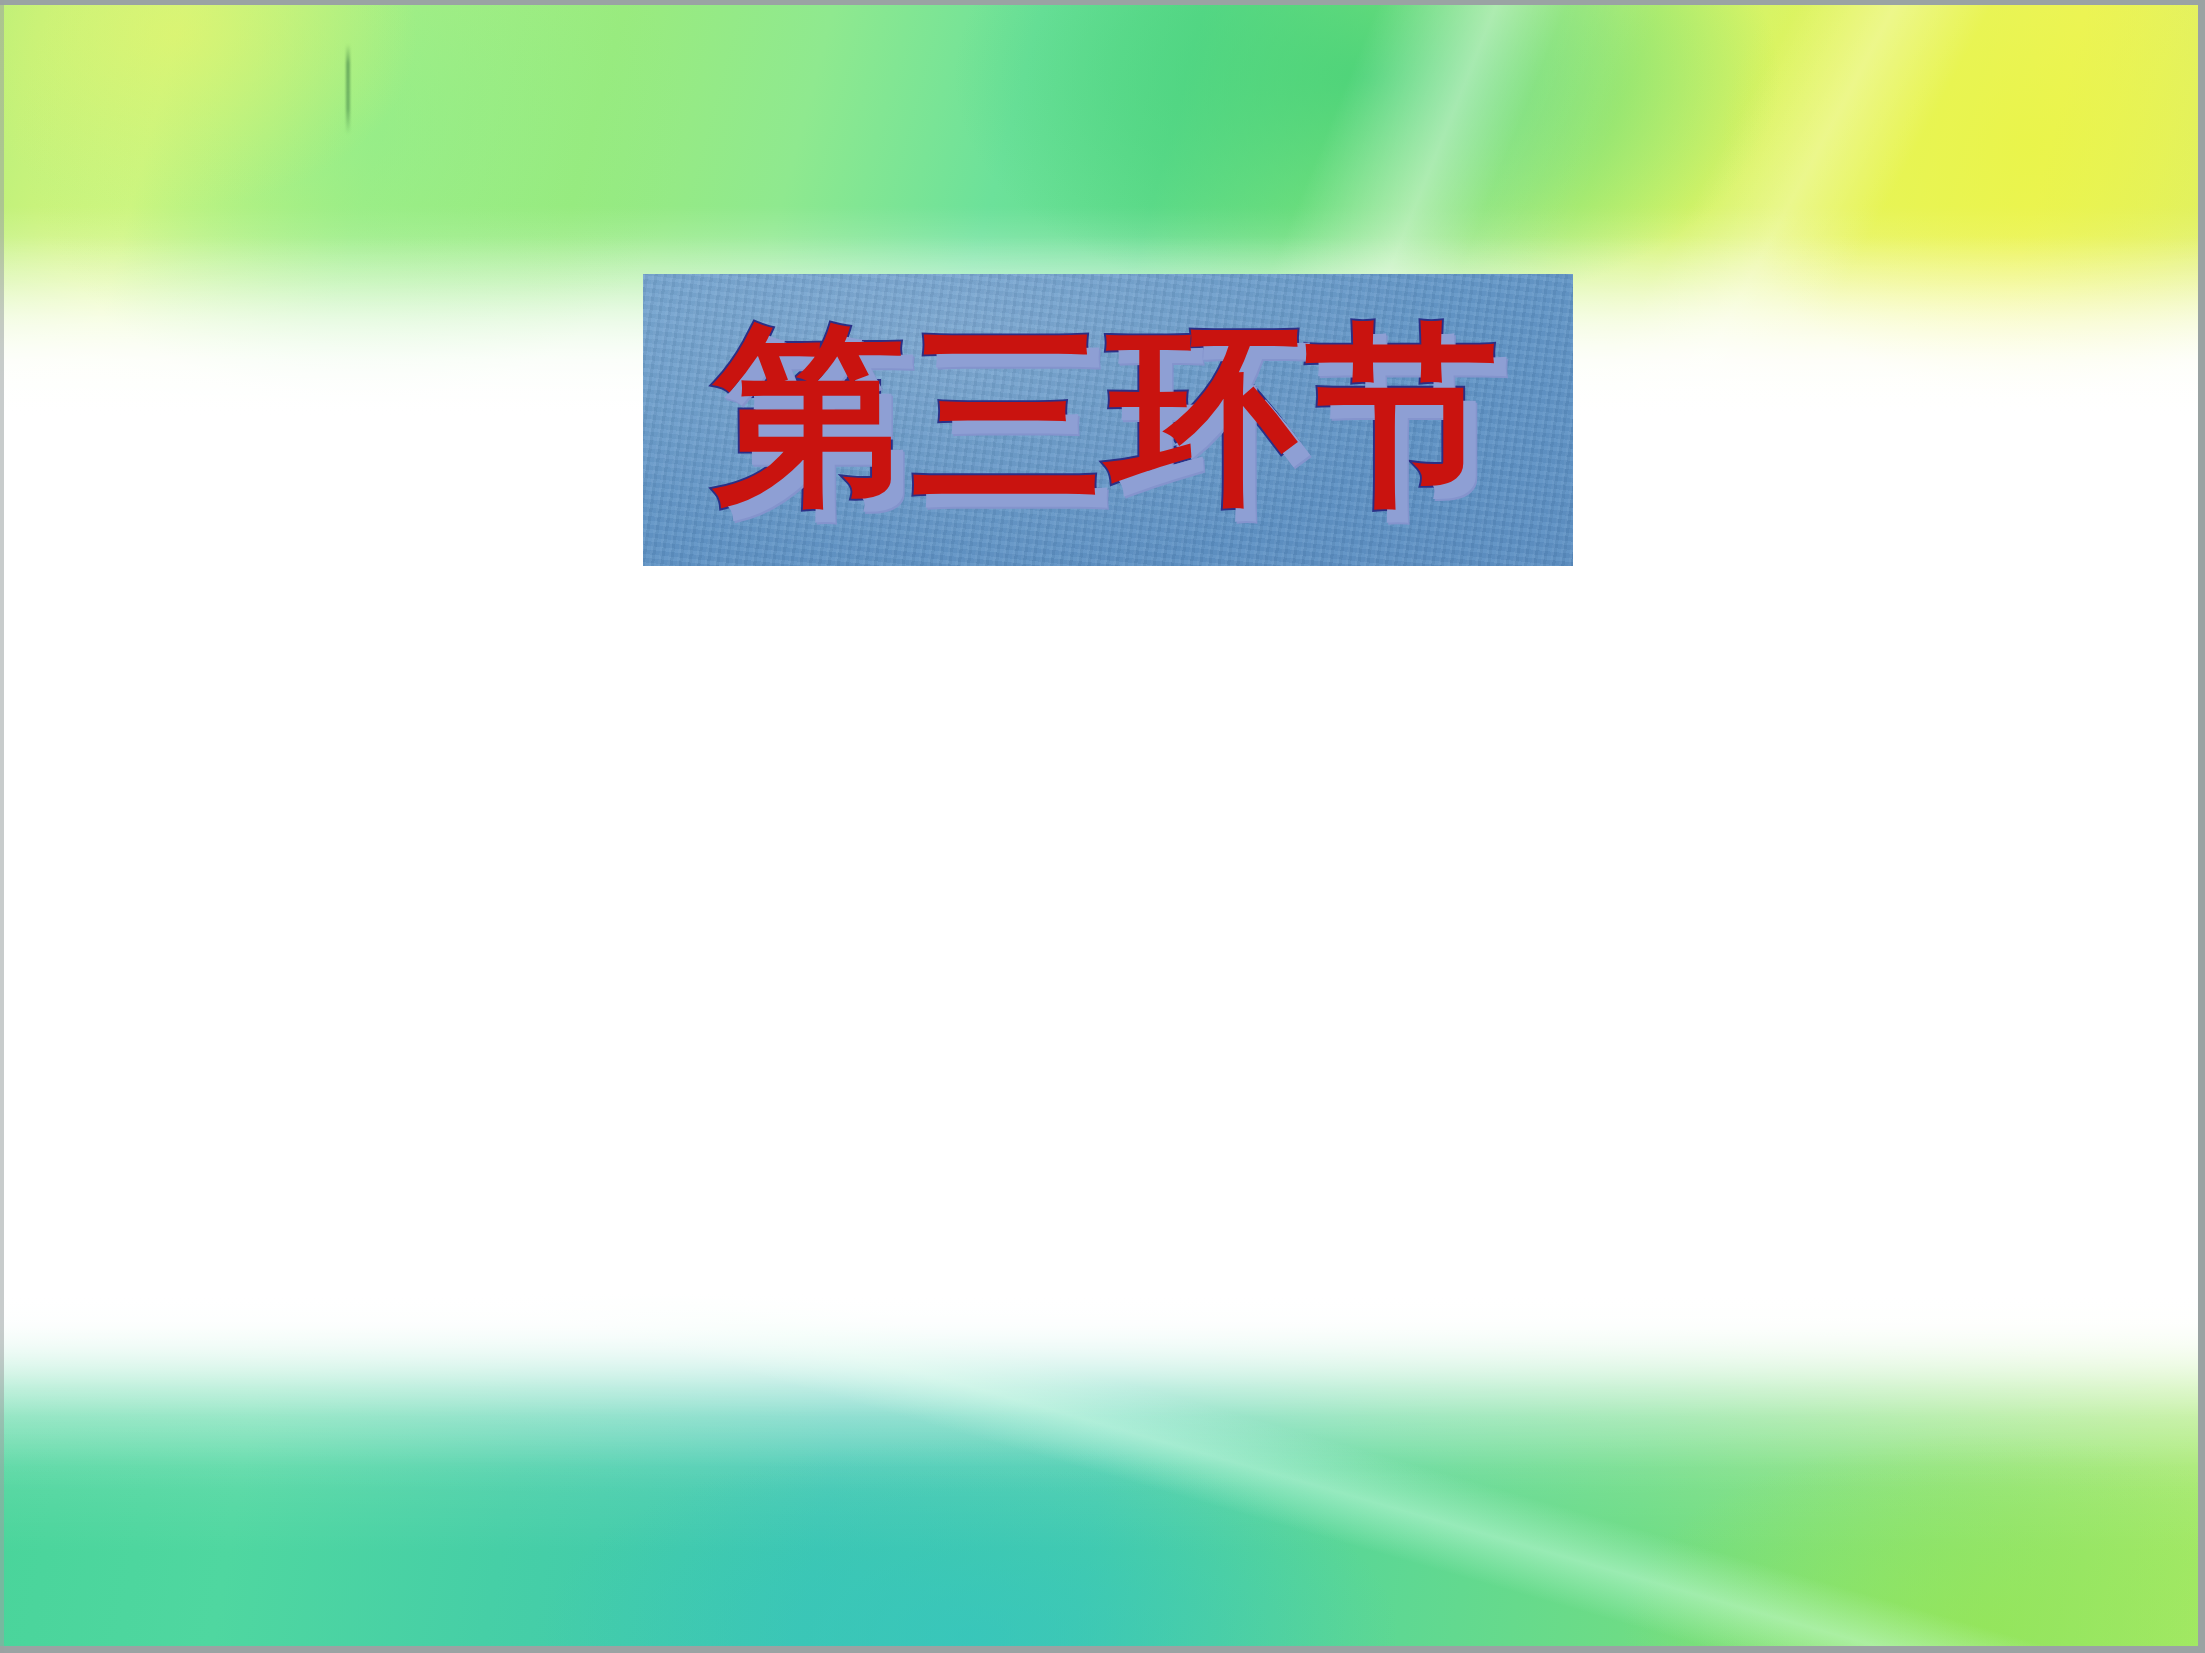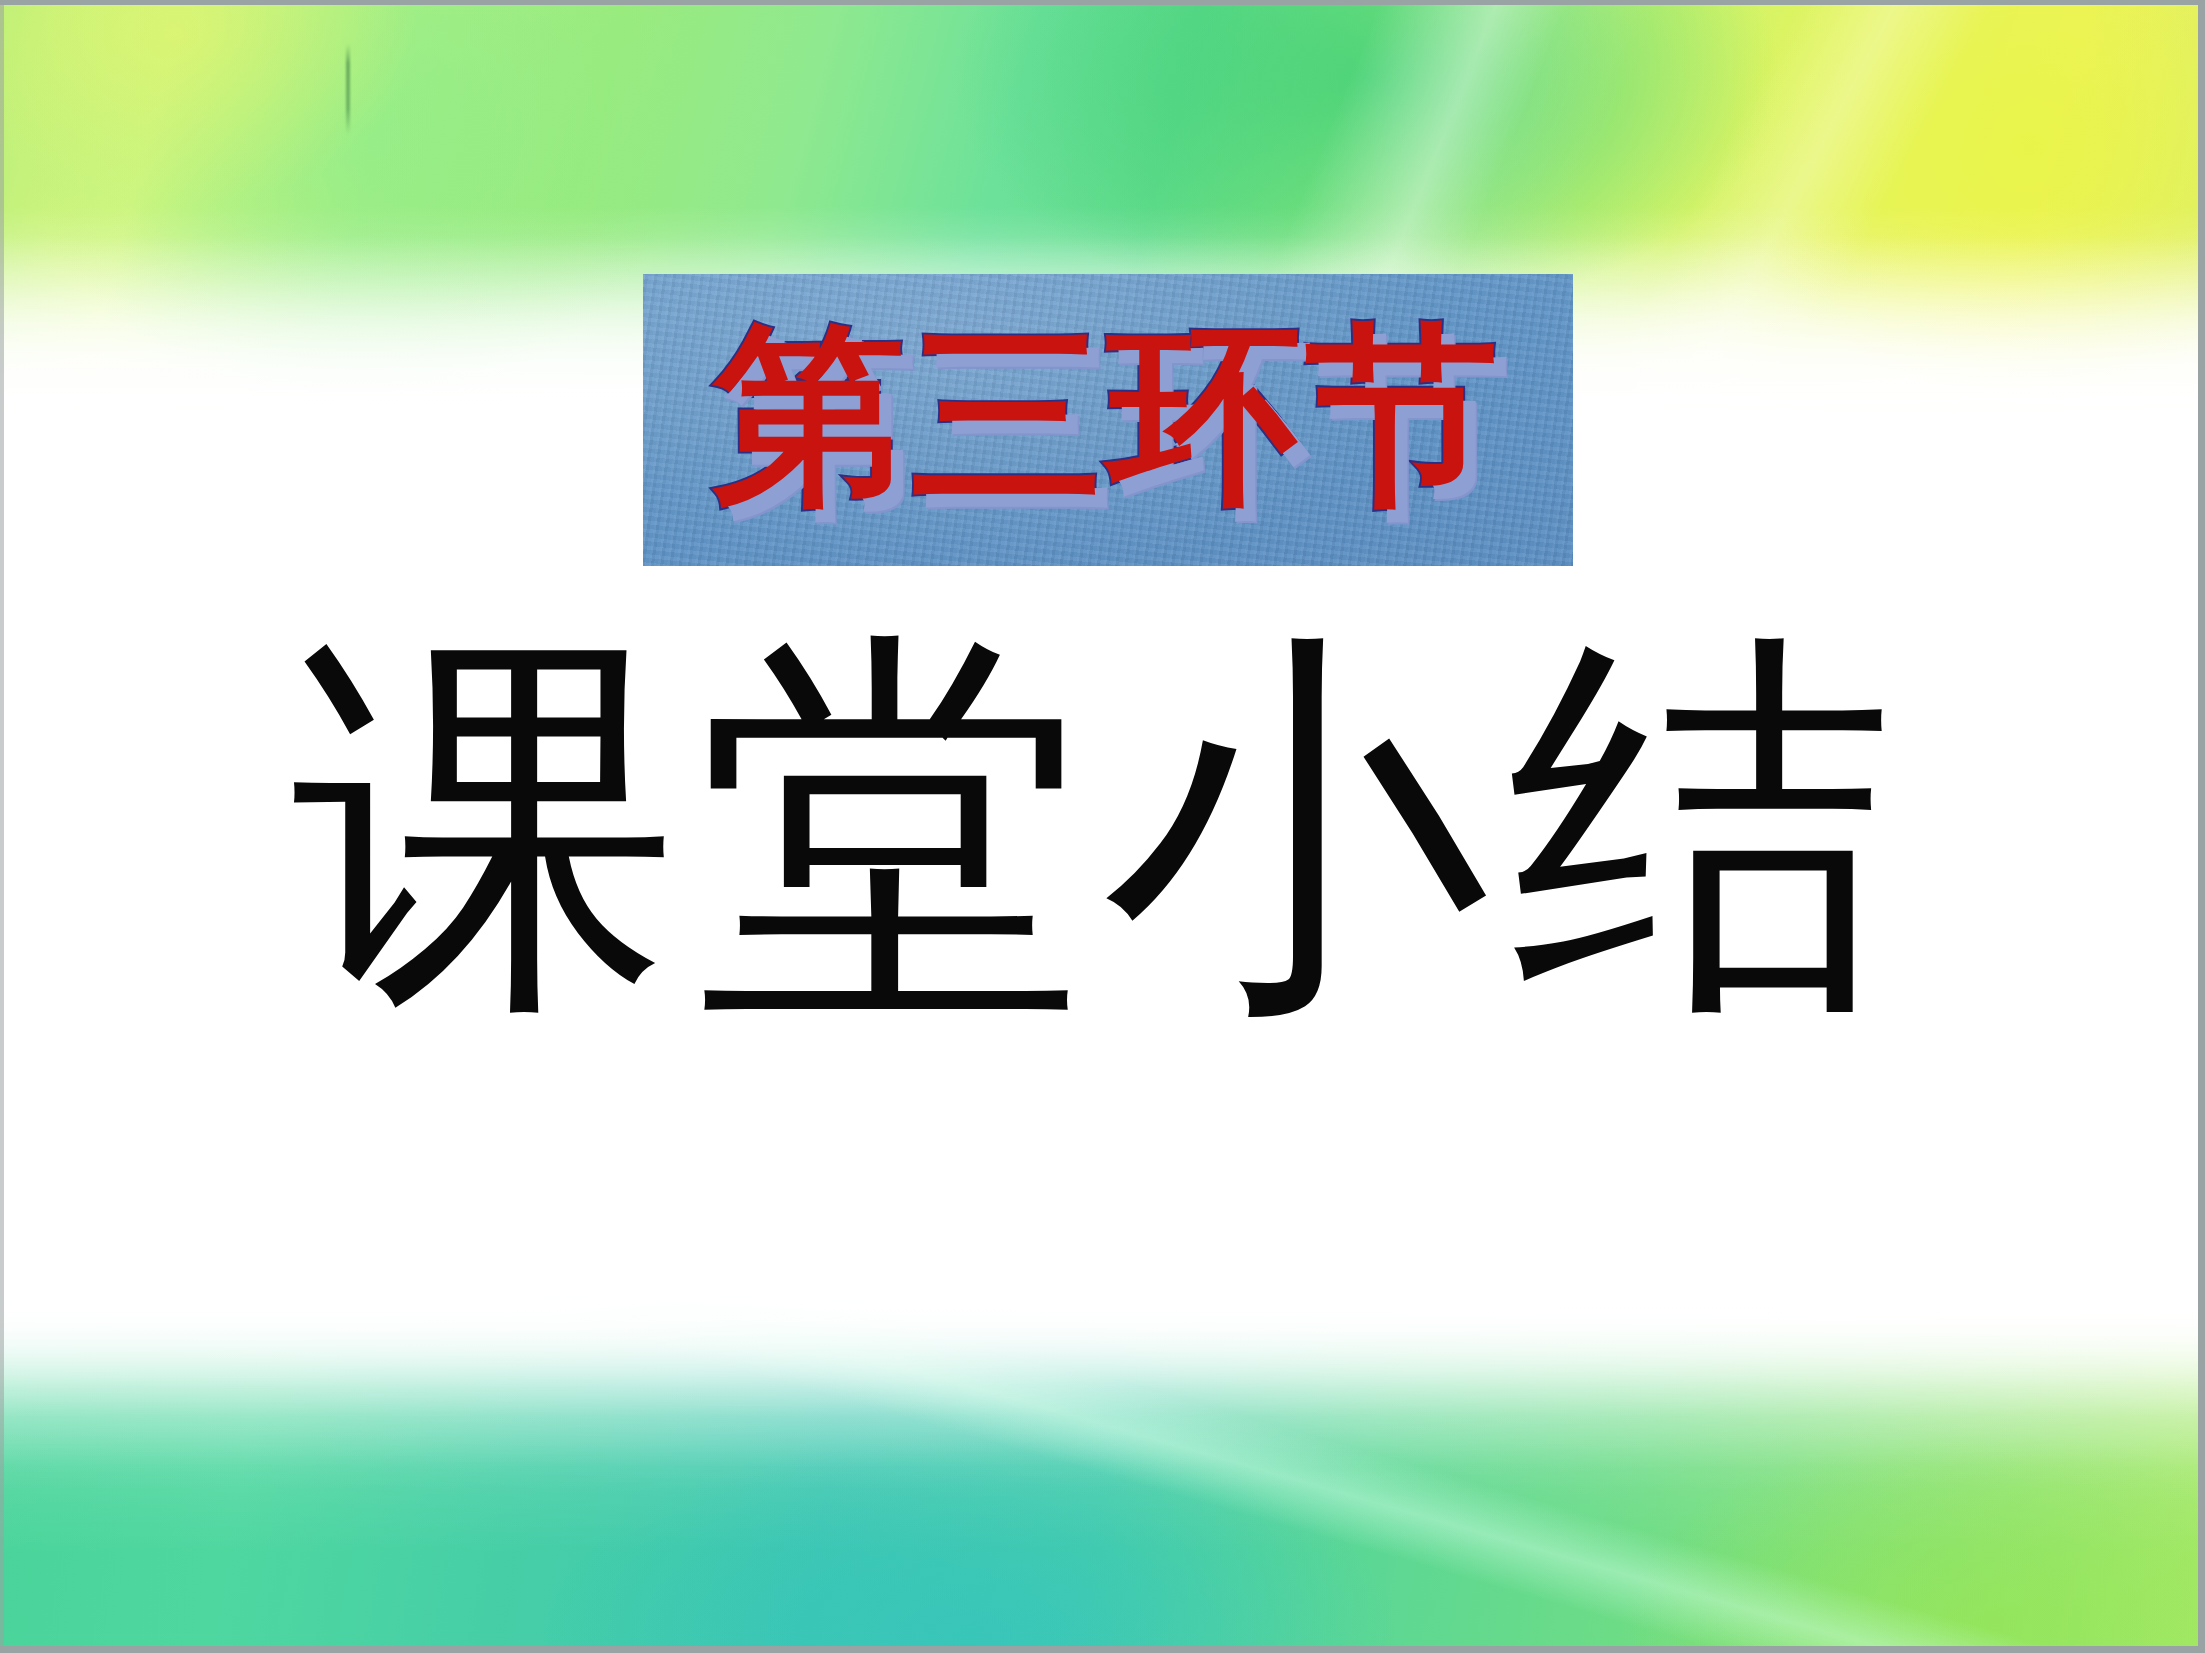--- a/index.html
+++ b/index.html
@@ -250,23 +250,20 @@
     <div class="layer streak"></div>
     <div class="layer streak2"></div>
     <div class="vline"></div>
     <div class="layer fade-out"></div>
   </div>
 
   <div id="heading-plate">
     <span class="plate-text">第三环节</span>
   </div>
 
-  <div id="main-title">
-    <span class="title-text">课堂小结</span>
-  </div>
 
   <div class="band-bottom">
     <div class="layer base"></div>
     <div class="layer blob-a"></div>
     <div class="layer blob-b"></div>
     <div class="layer streak"></div>
     <div class="layer fade-in"></div>
   </div>
 
   <div class="frame-edge frame-top"></div>

